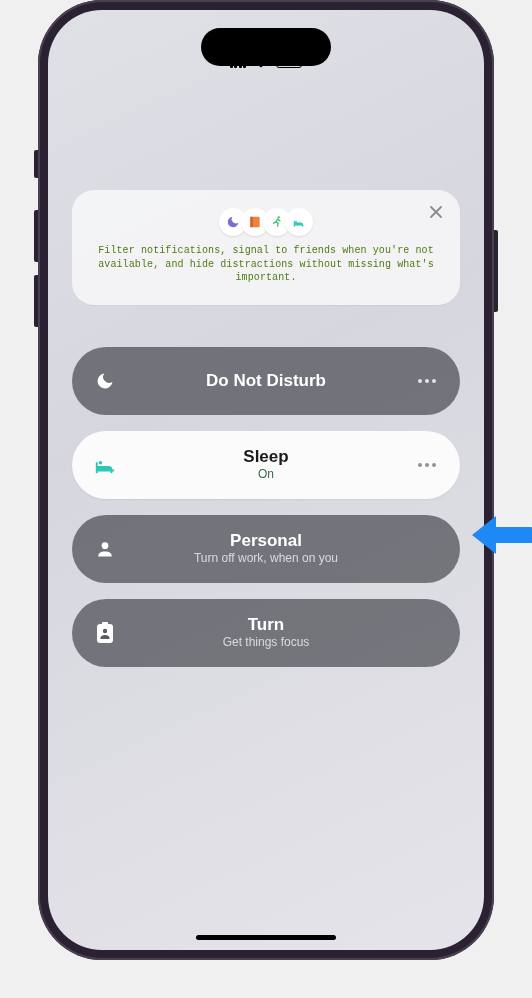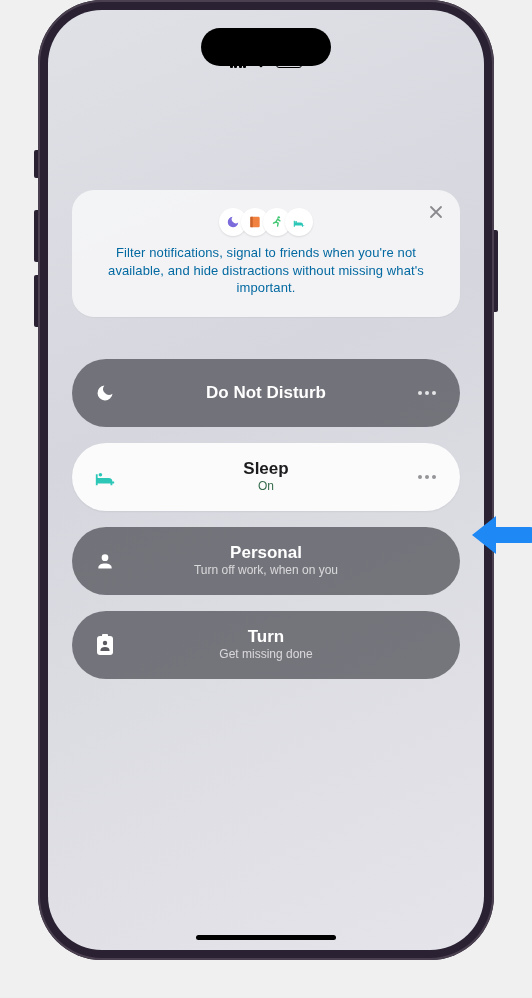--- a/index.html
+++ b/index.html
@@ -82,21 +82,21 @@
     .hero-icons {
       display:flex; justify-content:center; gap:-6px; margin-bottom:8px;
     }
     .hero-icons .chip {
       width:28px; height:28px; border-radius:50%; background:#fff;
       display:flex; align-items:center; justify-content:center;
       margin: 0 -3px;
       box-shadow: 0 1px 2px rgba(0,0,0,0.1);
     }
     .hero-title { font-size:18px; font-weight:700; color:#1c1c1e; margin-bottom:4px; }
-    .hero-desc { font-size:13px; line-height:1.35; color:#0369a1; letter-spacing:0.1px; }
+    .hero-desc { font-size:10px; line-height:1.35; color:#4d7c0f; letter-spacing:0.1px;font-family:Liberation Mono, monospace; }
 
     .focus-list { margin-top: 42px; display:flex; flex-direction:column; gap:16px; }
     .focus-pill {
       height:68px; border-radius:34px;
       display:flex; align-items:center;
       padding: 8px 20px;
       position:relative;
       cursor:pointer;
     }
     .pill-dark { background: rgba(60,60,67,0.65); color:#fff; }
@@ -249,21 +249,21 @@
           <span class="pill-icon">
             <svg width="18" height="22" viewBox="0 0 18 22">
                 <rect x="1" y="2" width="16" height="19" rx="3" fill="#fff"></rect>
                 <rect x="6" y="0" width="6" height="4" rx="1" fill="#fff"></rect>
                 <circle cx="9" cy="9" r="2.2" fill="#5a5a60"></circle>
                 <path fill="#5a5a60" d="M4.5 16c0-2 2-3 4.5-3s4.5 1 4.5 3v1h-9v-1z"></path>
               </svg>
           </span>
           <span class="pill-center">
             <span class="pill-label">Turn</span>
-            <span class="pill-sub">Get missing done</span>
+            <span class="pill-sub">Get things focus</span>
           </span>
           <span class="pill-more" style="opacity:0"></span>
         </div>
 
       </div>
     </div>
 
     <div class="home-indicator"></div>
   </div>
 </div>

